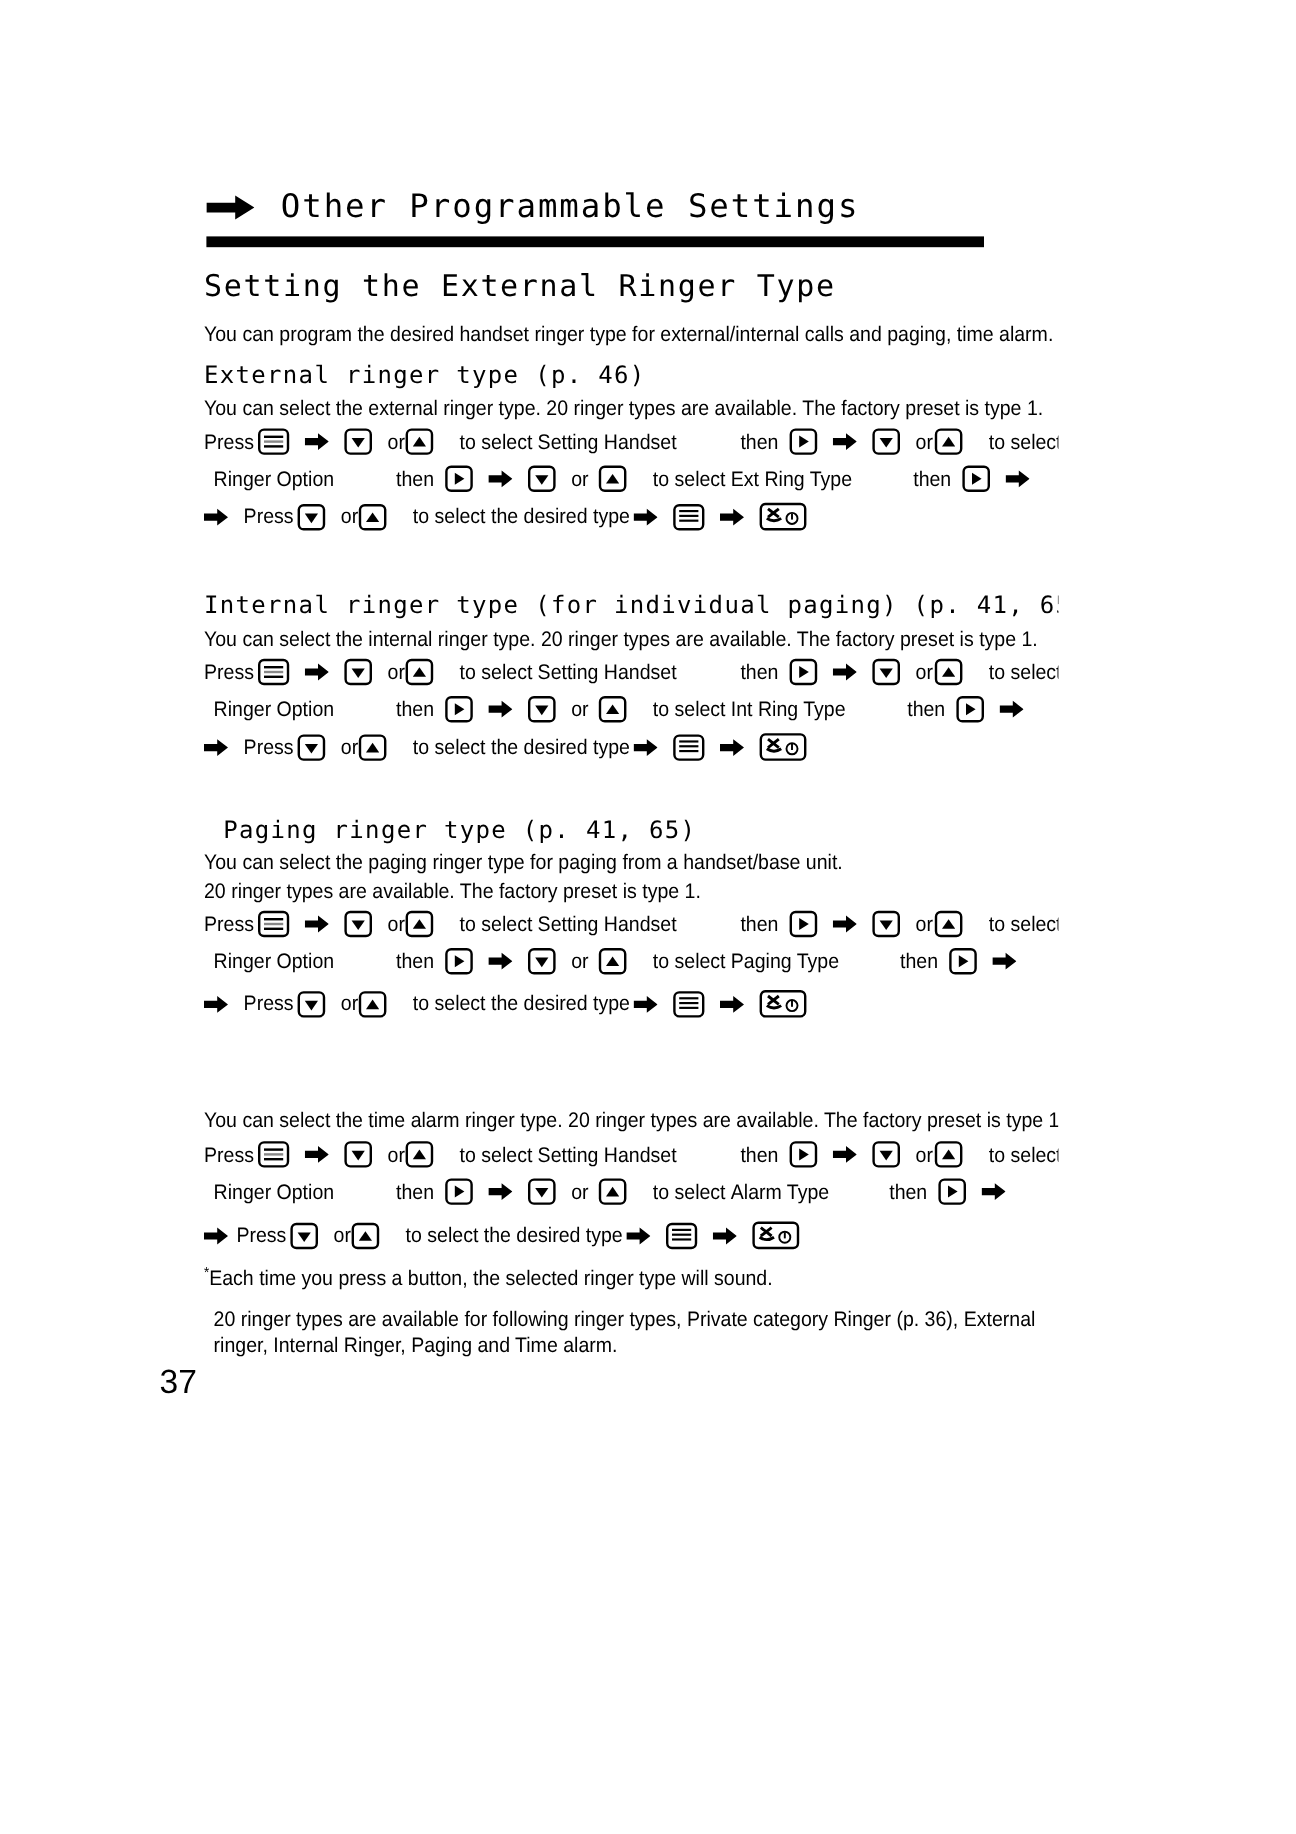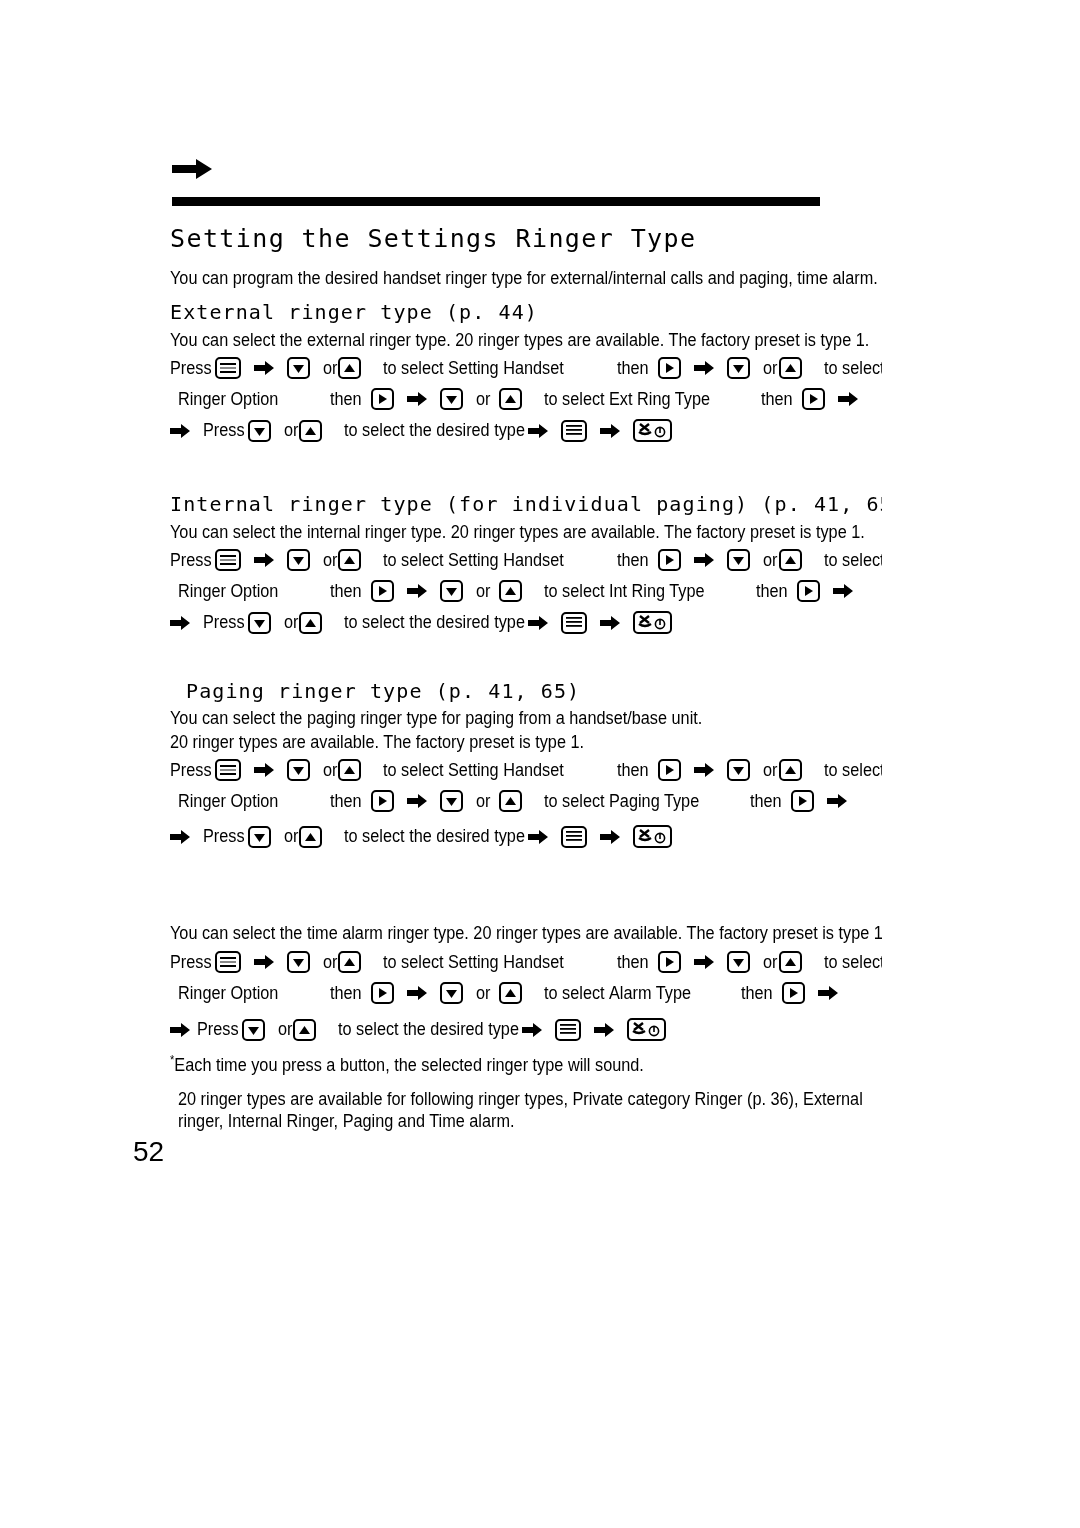--- a/index.html
+++ b/index.html
@@ -68,27 +68,28 @@
 </head>
 <body>
 
 <div class="page">
 <div class="clip">
 
   <div class="hdr">
     <svg class="hdr-arrow" viewBox="0 0 40 24">
       <path d="M0 8 H24 V2 L40 12 L24 22 V16 H0 Z" fill="#000"></path>
     </svg>
+    <div class="hdr-title">Other Programmable Settings</div>
   </div>
   <div class="rule"></div>
 
-  <div class="sec-title" style="top:224px;">Setting the Settings Ringer Type</div>
+  <div class="sec-title" style="top:224px;">Setting the External Ringer Type</div>
   <div class="para" style="top:268px;">You can program the desired handset ringer type for external/internal calls and paging, time alarm.</div>
 
-  <div class="sub-title" style="top:300px;">External ringer type (p. 44)</div>
+  <div class="sub-title" style="top:300px;">External ringer type (p. 46)</div>
   <div class="para" style="top:330px;">You can select the external ringer type. 20 ringer types are available. The factory preset is type 1.</div>
 
   <div class="row" style="top:357px;">
     <span class="t">Press</span>
     <span class="key menu">
       <svg width="22" height="18" viewBox="0 0 22 18">
             <rect x="3" y="4" width="16" height="2" fill="#000"></rect>
             <rect x="3" y="8" width="16" height="2" fill="#888"></rect>
             <rect x="3" y="12" width="16" height="2" fill="#000"></rect>
           </svg>
@@ -706,14 +707,14 @@
   </div>
 
   <div class="note-star" style="top:1053px;left:170px;">
     <span class="sup">*</span><span>Each time you press a button, the selected ringer type will sound.</span>
   </div>
   <div class="note" style="top:1089px;left:178px;">20 ringer types are available for following ringer types, Private category Ringer (p. 36), External</div>
   <div class="note" style="top:1111px;left:178px;">ringer, Internal Ringer, Paging and Time alarm.</div>
 
 </div>
 
-  <div class="pgnum">52</div>
+  <div class="pgnum">37</div>
 </div>
 
 </body></html>

